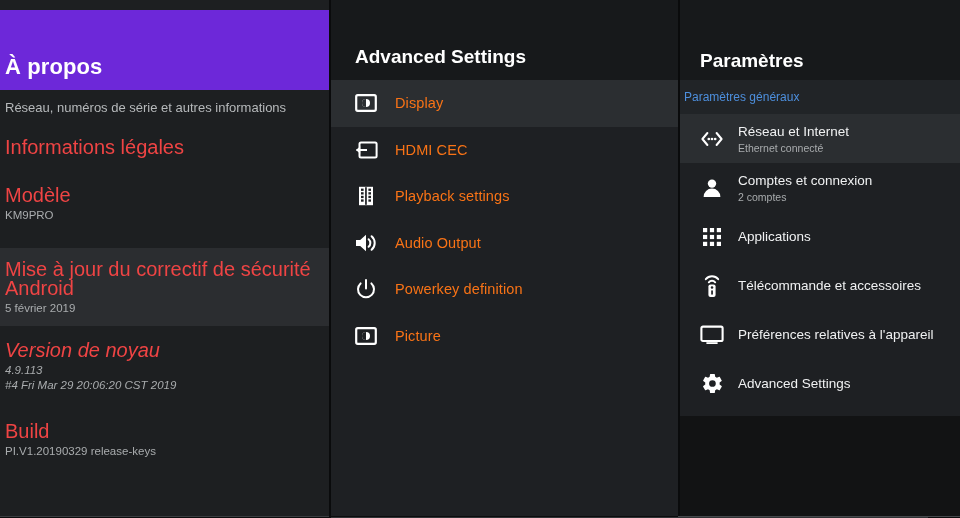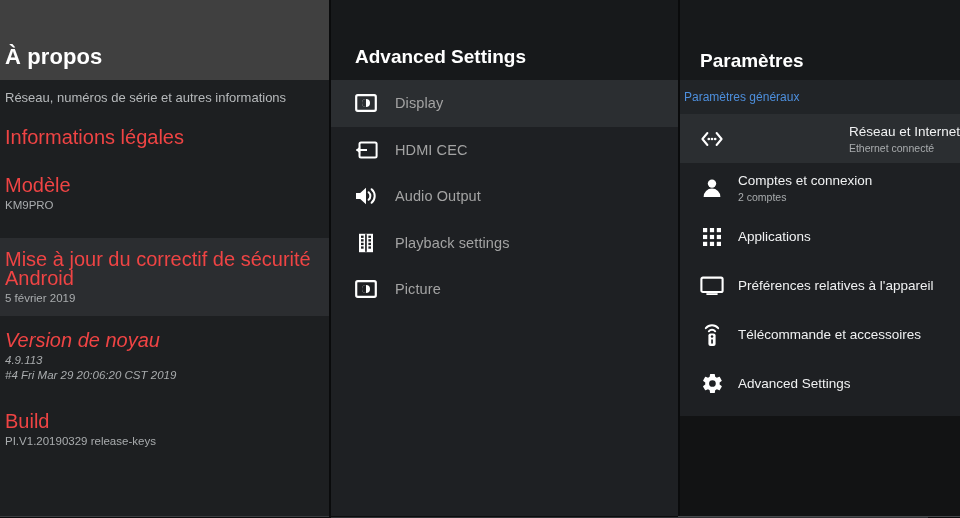--- a/index.html
+++ b/index.html
@@ -26,22 +26,23 @@
   .panel-about {
     position: relative;
     width: 329px;
     height: 518px;
     background: #1d1f21;
     flex: 0 0 329px;
     overflow: hidden;
   }
   .about-header {
     height: 80px;
-    background: #404040;
-    position: relative;
+    background: #6d28d9;
+    position: relative;
+    margin-top: 10px;
   }
   .about-title {
     position: absolute;
     left: 5px;
     bottom: 10px;
     font-size: 22px;
     font-weight: bold;
     color: #ffffff;
     letter-spacing: 0.1px;
   }
@@ -133,21 +134,21 @@
     height: 26px;
     flex: 0 0 26px;
     display: flex;
     align-items: center;
     justify-content: center;
     color: #ffffff;
   }
   .adv-label {
     margin-left: 16px;
     font-size: 14.5px;
-    color: #a3a3a3;
+    color: #f97316;
     letter-spacing: 0.1px;
   }
 
   
   .panel-settings {
     position: relative;
     width: 280px;
     flex: 0 0 280px;
     height: 416px;
     background: #1e2023;
@@ -180,21 +181,20 @@
   }
   .set-item {
     height: 49px;
     display: flex;
     align-items: center;
     padding-left: 18px;
     box-sizing: border-box;
   }
   .set-item.selected {
     background: #2b2e31;
-    justify-content: space-between;
   }
   .set-icon {
     width: 28px;
     height: 28px;
     flex: 0 0 28px;
     display: flex;
     align-items: center;
     justify-content: center;
     color: #ffffff;
   }
@@ -304,31 +304,20 @@
 
       <div class="adv-item">
         <span class="adv-icon">
           <svg width="24" height="18" viewBox="0 0 24 18">
             <rect x="5.5" y="1.4" width="17.1" height="15.2" rx="1.5" fill="none" stroke="#ffffff" stroke-width="2"></rect>
             <path d="M13 9 H2.5" stroke="#ffffff" stroke-width="2" fill="none"></path>
             <path d="M6.2 5.2 L2 9 L6.2 12.8 Z" fill="#ffffff"></path>
           </svg>
         </span>
         <span class="adv-label">HDMI CEC</span>
-      </div>
-
-      <div class="adv-item">
-        <span class="adv-icon">
-          <svg width="24" height="20" viewBox="0 0 24 20">
-            <path d="M2 7 H6.2 L12 1.8 V18.2 L6.2 13 H2 Z" fill="#ffffff"></path>
-            <path d="M14.6 6.2 A5 5 0 0 1 14.6 13.8" stroke="#ffffff" stroke-width="2" fill="none" stroke-linecap="round"></path>
-            <path d="M17.6 3.2 A9 9 0 0 1 17.6 16.8" stroke="#ffffff" stroke-width="2" fill="none" stroke-linecap="round"></path>
-          </svg>
-        </span>
-        <span class="adv-label">Audio Output</span>
       </div>
 
       <div class="adv-item">
         <span class="adv-icon">
           <svg width="18" height="20" viewBox="0 0 18 20">
             <rect x="2" y="0.8" width="14" height="18.4" fill="#ffffff"></rect>
             <g fill="#1e2023">
               <rect x="4" y="2.6" width="2.6" height="2.3"></rect>
               <rect x="4" y="6.2" width="2.6" height="2.3"></rect>
               <rect x="4" y="9.8" width="2.6" height="2.3"></rect>
@@ -337,20 +326,40 @@
               <rect x="11.4" y="6.2" width="2.6" height="2.3"></rect>
               <rect x="11.4" y="9.8" width="2.6" height="2.3"></rect>
               <rect x="11.4" y="13.4" width="2.6" height="2.3"></rect>
               <rect x="8.1" y="1.2" width="1.7" height="17.6"></rect>
             </g>
           </svg>
         </span>
         <span class="adv-label">Playback settings</span>
       </div>
 
+      <div class="adv-item">
+        <span class="adv-icon">
+          <svg width="24" height="20" viewBox="0 0 24 20">
+            <path d="M2 7 H6.2 L12 1.8 V18.2 L6.2 13 H2 Z" fill="#ffffff"></path>
+            <path d="M14.6 6.2 A5 5 0 0 1 14.6 13.8" stroke="#ffffff" stroke-width="2" fill="none" stroke-linecap="round"></path>
+            <path d="M17.6 3.2 A9 9 0 0 1 17.6 16.8" stroke="#ffffff" stroke-width="2" fill="none" stroke-linecap="round"></path>
+          </svg>
+        </span>
+        <span class="adv-label">Audio Output</span>
+      </div>
+
+      <div class="adv-item">
+        <span class="adv-icon">
+          <svg width="20" height="21" viewBox="0 0 20 21">
+            <path d="M4.6 4.4 A8 8 0 1 0 15.4 4.4" stroke="#ffffff" stroke-width="2" fill="none" stroke-linecap="round"></path>
+            <path d="M10 1 V9.6" stroke="#ffffff" stroke-width="2" fill="none" stroke-linecap="round"></path>
+          </svg>
+        </span>
+        <span class="adv-label">Powerkey definition</span>
+      </div>
 
       <div class="adv-item">
         <span class="adv-icon">
           <svg width="22" height="18" viewBox="0 0 22 18">
             <rect x="1.2" y="1.2" width="19.6" height="15.6" rx="1.5" fill="none" stroke="#ffffff" stroke-width="2.2"></rect>
             <circle cx="11" cy="9" r="4" fill="#ffffff"></circle>
             <path d="M11 5 A4 4 0 0 0 11 13 Z" fill="#1e2023"></path>
           </svg>
         </span>
         <span class="adv-label">Picture</span>
@@ -415,47 +424,47 @@
           </g>
         </svg>
       </span>
       <span class="set-text">
         <span class="set-label">Applications</span>
       </span>
     </div>
 
     <div class="set-item">
       <span class="set-icon">
-        <svg width="24" height="20" viewBox="0 0 24 20">
-          <rect x="1.4" y="1.6" width="21.2" height="14.4" rx="1.6" fill="none" stroke="#ffffff" stroke-width="2.1"></rect>
-          <rect x="6.4" y="17.2" width="11.2" height="1.8" fill="#ffffff"></rect>
-        </svg>
-      </span>
-      <span class="set-text">
-        <span class="set-label">Préférences relatives à l'appareil</span>
-      </span>
-    </div>
-
-    <div class="set-item">
-      <span class="set-icon">
         <svg width="22" height="24" viewBox="0 0 22 24">
           <path d="M4.8 5.2 A8 8 0 0 1 17.2 5.2" stroke="#ffffff" stroke-width="1.9" fill="none" stroke-linecap="round"></path>
           <path d="M7.8 8.3 A4.2 4.2 0 0 1 14.2 8.3" stroke="#ffffff" stroke-width="1.9" fill="none" stroke-linecap="round"></path>
           <rect x="7.4" y="10.4" width="7.2" height="12.6" rx="2.1" fill="#ffffff"></rect>
           <circle cx="11" cy="13.6" r="1.25" fill="#1e2023"></circle>
           <rect x="10.2" y="16.2" width="1.7" height="4.6" rx="0.8" fill="#1e2023"></rect>
         </svg>
       </span>
       <span class="set-text">
         <span class="set-label">Télécommande et accessoires</span>
       </span>
     </div>
 
     <div class="set-item">
       <span class="set-icon">
+        <svg width="24" height="20" viewBox="0 0 24 20">
+          <rect x="1.4" y="1.6" width="21.2" height="14.4" rx="1.6" fill="none" stroke="#ffffff" stroke-width="2.1"></rect>
+          <rect x="6.4" y="17.2" width="11.2" height="1.8" fill="#ffffff"></rect>
+        </svg>
+      </span>
+      <span class="set-text">
+        <span class="set-label">Préférences relatives à l'appareil</span>
+      </span>
+    </div>
+
+    <div class="set-item">
+      <span class="set-icon">
         <svg width="23" height="23" viewBox="0 0 24 24">
           <path fill="#ffffff" d="M19.4 13a7.6 7.6 0 0 0 0-2l2.1-1.6a.5.5 0 0 0 .12-.64l-2-3.46a.5.5 0 0 0-.6-.22l-2.49 1a7.3 7.3 0 0 0-1.73-1l-.38-2.65A.5.5 0 0 0 13.93 2h-4a.5.5 0 0 0-.49.42l-.38 2.65a7.6 7.6 0 0 0-1.73 1l-2.49-1a.5.5 0 0 0-.6.22l-2 3.46a.49.49 0 0 0 .12.64L4.46 11a7.93 7.93 0 0 0 0 2l-2.1 1.65a.49.49 0 0 0-.12.64l2 3.46a.5.5 0 0 0 .6.22l2.49-1a7.3 7.3 0 0 0 1.73 1l.38 2.65a.5.5 0 0 0 .49.42h4a.5.5 0 0 0 .49-.42l.38-2.65a7.6 7.6 0 0 0 1.73-1l2.49 1a.5.5 0 0 0 .6-.22l2-3.46a.49.49 0 0 0-.12-.64ZM11.93 15.5A3.5 3.5 0 1 1 15.43 12a3.5 3.5 0 0 1-3.5 3.5Z"></path>
         </svg>
       </span>
       <span class="set-text">
         <span class="set-label">Advanced Settings</span>
       </span>
     </div>
 
   </div>

